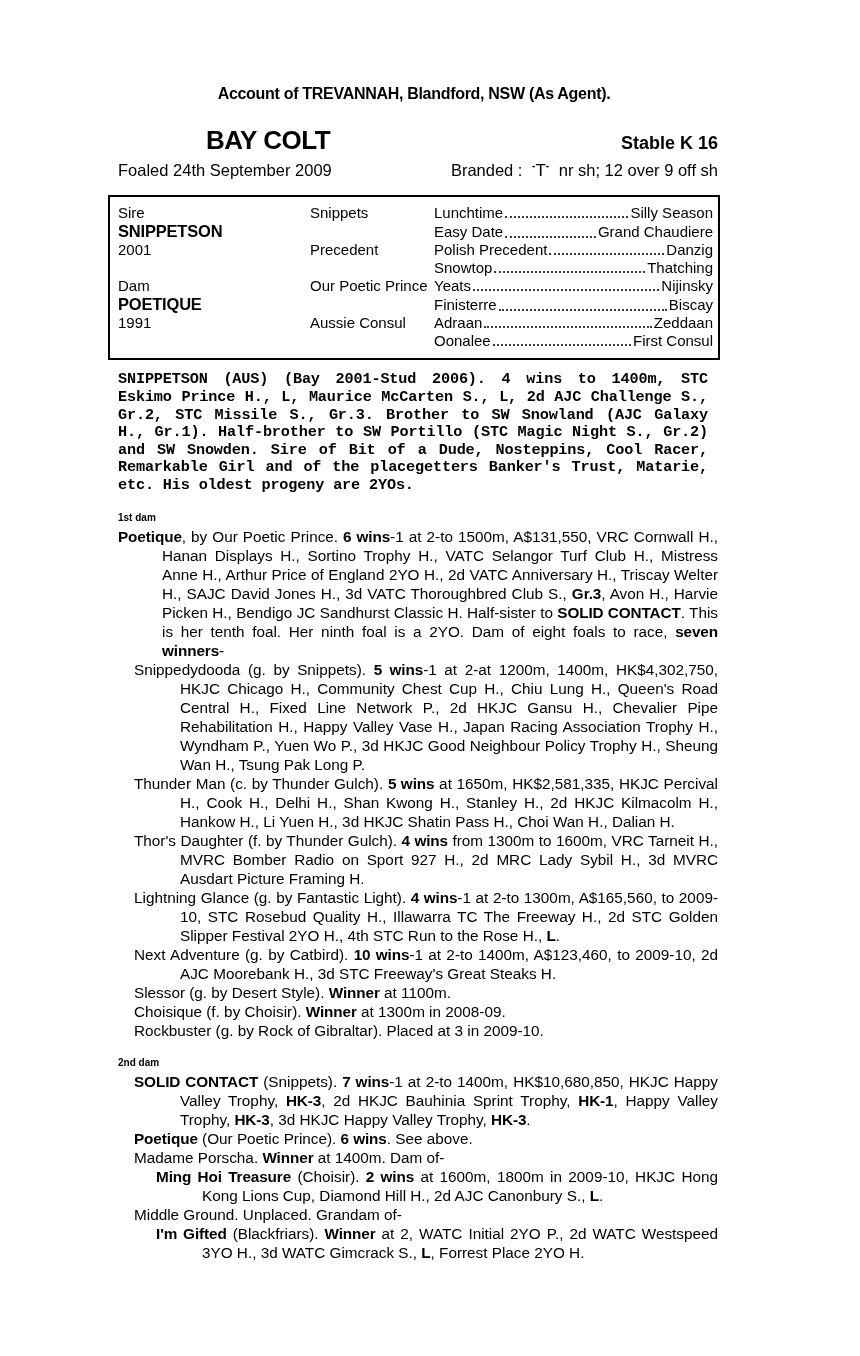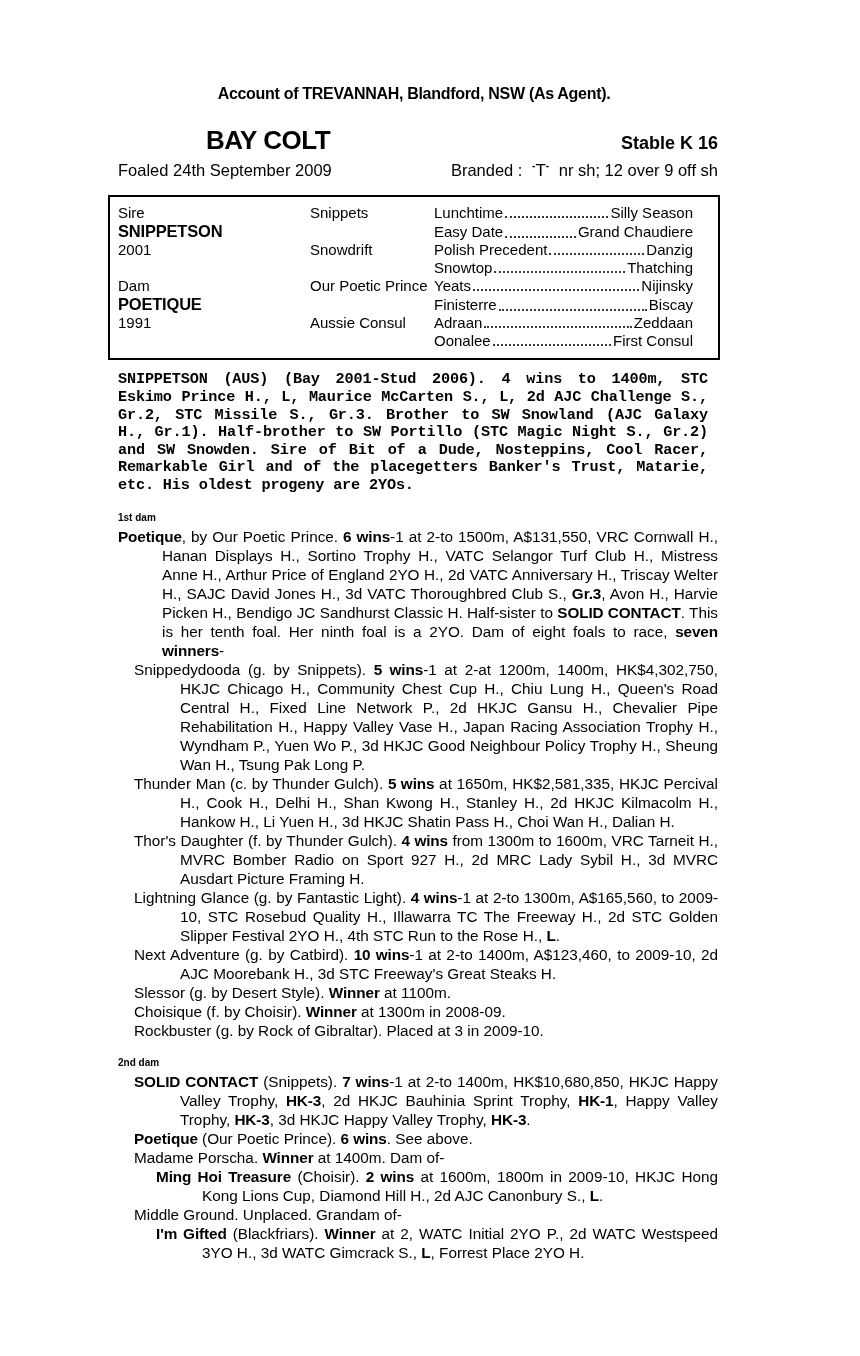--- a/index.html
+++ b/index.html
@@ -16,21 +16,21 @@
   .colt{flex:1;text-align:center;font-size:26px;font-weight:bold;letter-spacing:-0.5px;}
   .stable{flex:1;text-align:right;font-size:18px;font-weight:bold;margin-top:24px;}
   .foaled-row{display:flex;justify-content:space-between;align-items:baseline;
               font-size:16.5px;margin:3px 2px 11px 10px;line-height:22px;}
   .branded{white-space:nowrap;margin-left:36px;}
   .brand{display:inline-block;margin:0 5px;white-space:nowrap;}
   .brand .tick{font-size:10px;font-weight:bold;position:relative;top:-7px;}
   .brand .bletter{font-size:17px;}
 
   
-  .pbox{border:2px solid #000;padding:7px 25px 8px 8px;}
+  .pbox{border:2px solid #000;padding:7px 5px 8px 8px;}
   .prow{display:flex;align-items:baseline;height:18.3px;font-size:15px;line-height:18.3px;}
   .pc1{width:192px;flex:none;}
   .pc1.hname{font-weight:bold;font-size:16.5px;letter-spacing:-0.2px;}
   .pc2{width:124px;flex:none;}
   .pc3{flex:1;display:flex;align-items:flex-end;text-align:center;}
   .pc3 .anc{white-space:nowrap;}
   .leader{flex:1;border-bottom:2px dotted #3a3a3a;margin:0 2px 4px 2px;min-width:12px;}
 
   
   .sire-summary{margin:11px 12px 0 10px;font-weight:bold;font-size:15.2px;line-height:17.6px;
@@ -80,21 +80,21 @@
       <span class="pc1 hname">SNIPPETSON</span>
       <span class="pc2"></span>
       <span class="pc3">
           <span class="anc">Easy Date</span>
           <span class="leader"></span>
           <span class="anc">Grand Chaudiere</span>
         </span>
     </div>
     <div class="prow">
       <span class="pc1">2001</span>
-      <span class="pc2">Snowdrift</span>
+      <span class="pc2">Precedent</span>
       <span class="pc3">
           <span class="anc">Polish Precedent</span>
           <span class="leader"></span>
           <span class="anc">Danzig</span>
         </span>
     </div>
     <div class="prow">
       <span class="pc1"></span>
       <span class="pc2"></span>
       <span class="pc3">

